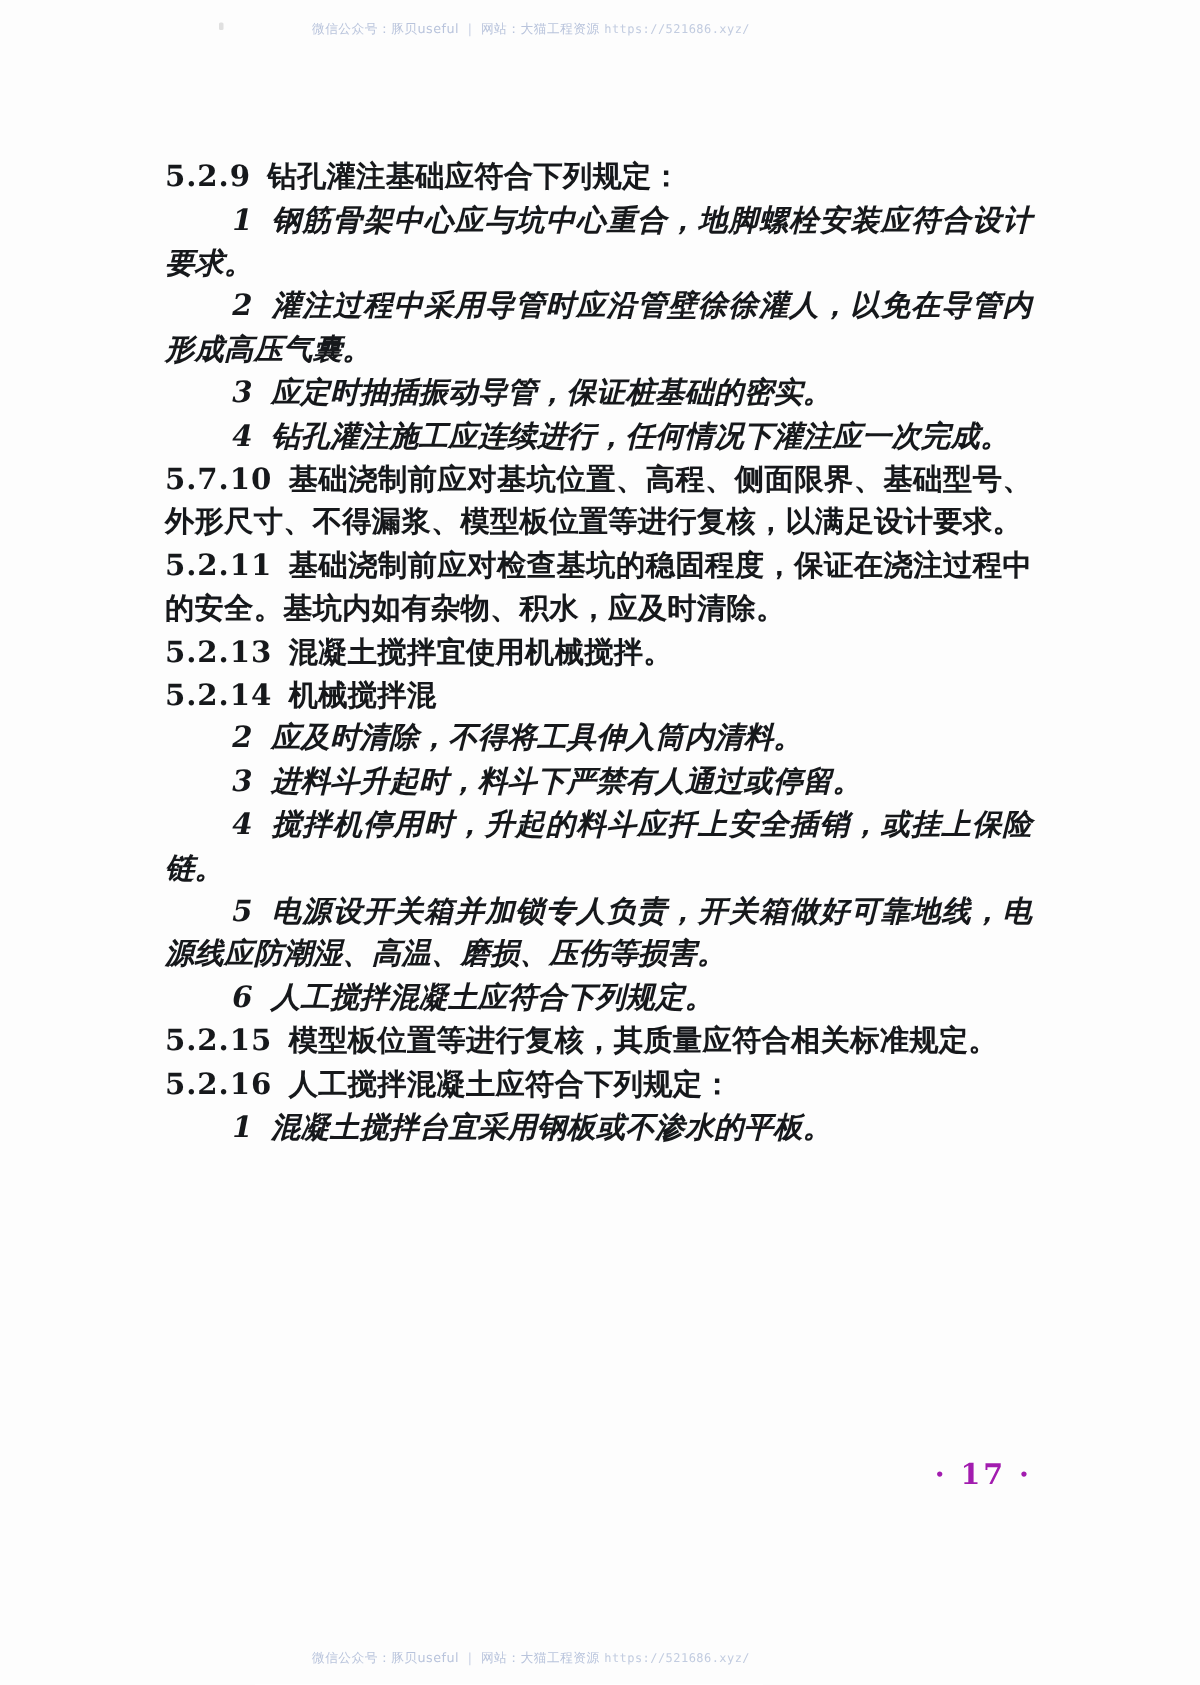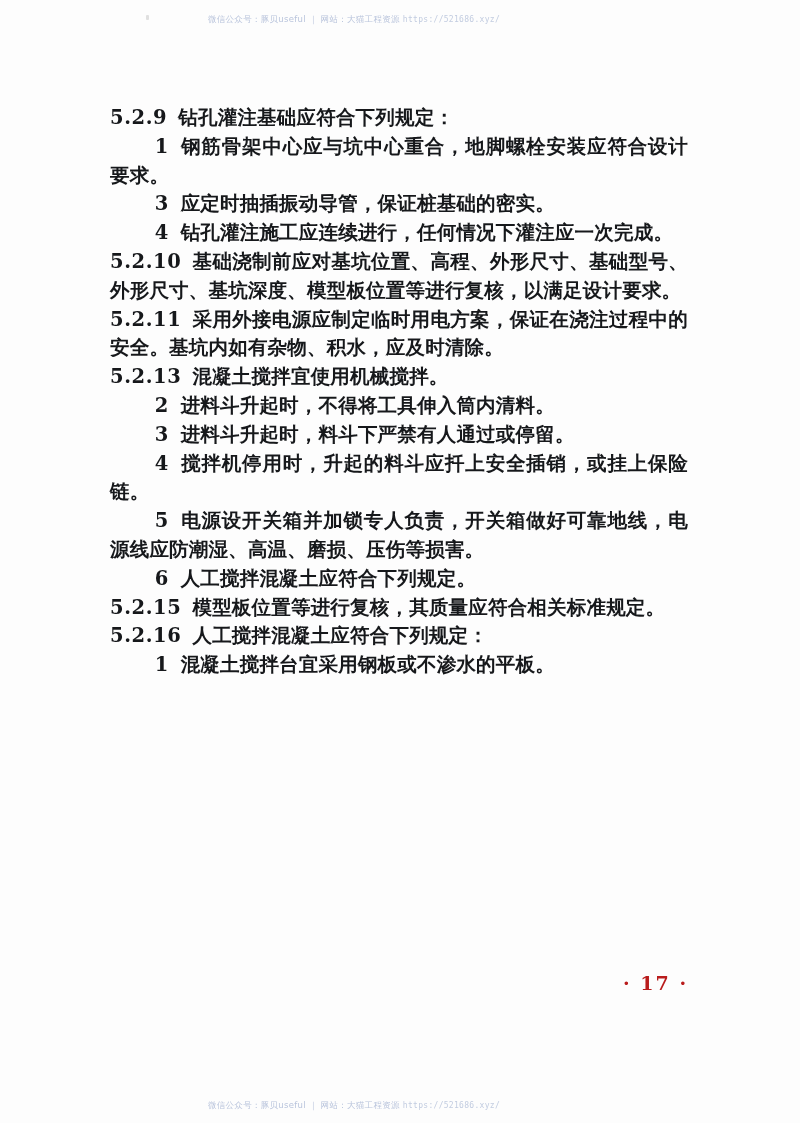--- a/index.html
+++ b/index.html
@@ -74,63 +74,66 @@
   .clause .num {
     font-family: "DejaVu Serif", "Liberation Serif", serif;
     font-weight: 700;
     letter-spacing: 0.6px;
     margin-right: 11px;
   }
 
   
   .item {
     text-indent: 2.3em;
+    font-style: italic;
   }
   .item .inum {
     font-family: "DejaVu Serif", "Liberation Serif", serif;
     font-weight: 700;
     margin-right: 12px;
   }
   .item .itext { text-indent: 0; }
 
   
   #page-number {
     position: absolute;
     left: 0;
     top: 972px;
     width: 688px;
     text-align: right;
     font-size: 19px;
     font-weight: 700;
-    color: #b91c1c;
+    color: #a21caf;
     letter-spacing: 2px;
     font-family: "DejaVu Serif", "Liberation Serif", serif;
   }
 </style>
 </head>
 <body>
 
 <div id="page">
 
   <div class="watermark top">
     <span>微信公众号：豚贝useful ｜ 网站：大猫工程资源</span>
     <span class="url">https://521686.xyz/</span>
   </div>
 
   <div class="speck"></div>
 
   <div id="body-text">
       <p class="para clause"><span class="num">5.2.9</span><span class="itext">钻孔灌注基础应符合下列规定：</span></p>
       <p class="para item"><span class="inum">1</span><span class="itext">钢筋骨架中心应与坑中心重合，地脚螺栓安装应符合设计要求。</span></p>
+      <p class="para item"><span class="inum">2</span><span class="itext">灌注过程中采用导管时应沿管壁徐徐灌人，以免在导管内形成高压气囊。</span></p>
       <p class="para item"><span class="inum">3</span><span class="itext">应定时抽插振动导管，保证桩基础的密实。</span></p>
       <p class="para item"><span class="inum">4</span><span class="itext">钻孔灌注施工应连续进行，任何情况下灌注应一次完成。</span></p>
-      <p class="para clause"><span class="num">5.2.10</span><span class="itext">基础浇制前应对基坑位置、高程、外形尺寸、基础型号、外形尺寸、基坑深度、模型板位置等进行复核，以满足设计要求。</span></p>
-      <p class="para clause"><span class="num">5.2.11</span><span class="itext">采用外接电源应制定临时用电方案，保证在浇注过程中的安全。基坑内如有杂物、积水，应及时清除。</span></p>
+      <p class="para clause"><span class="num">5.7.10</span><span class="itext">基础浇制前应对基坑位置、高程、侧面限界、基础型号、外形尺寸、不得漏浆、模型板位置等进行复核，以满足设计要求。</span></p>
+      <p class="para clause"><span class="num">5.2.11</span><span class="itext">基础浇制前应对检查基坑的稳固程度，保证在浇注过程中的安全。基坑内如有杂物、积水，应及时清除。</span></p>
       <p class="para clause"><span class="num">5.2.13</span><span class="itext">混凝土搅拌宜使用机械搅拌。</span></p>
-      <p class="para item"><span class="inum">2</span><span class="itext">进料斗升起时，不得将工具伸入筒内清料。</span></p>
+      <p class="para clause"><span class="num">5.2.14</span><span class="itext">机械搅拌混</span></p>
+      <p class="para item"><span class="inum">2</span><span class="itext">应及时清除，不得将工具伸入筒内清料。</span></p>
       <p class="para item"><span class="inum">3</span><span class="itext">进料斗升起时，料斗下严禁有人通过或停留。</span></p>
       <p class="para item"><span class="inum">4</span><span class="itext">搅拌机停用时，升起的料斗应扦上安全插销，或挂上保险链。</span></p>
       <p class="para item"><span class="inum">5</span><span class="itext">电源设开关箱并加锁专人负责，开关箱做好可靠地线，电源线应防潮湿、高温、磨损、压伤等损害。</span></p>
       <p class="para item"><span class="inum">6</span><span class="itext">人工搅拌混凝土应符合下列规定。</span></p>
       <p class="para clause"><span class="num">5.2.15</span><span class="itext">模型板位置等进行复核，其质量应符合相关标准规定。</span></p>
       <p class="para clause"><span class="num">5.2.16</span><span class="itext">人工搅拌混凝土应符合下列规定：</span></p>
       <p class="para item"><span class="inum">1</span><span class="itext">混凝土搅拌台宜采用钢板或不渗水的平板。</span></p>
     </div>
 
   <div id="page-number">· 17 ·</div>

